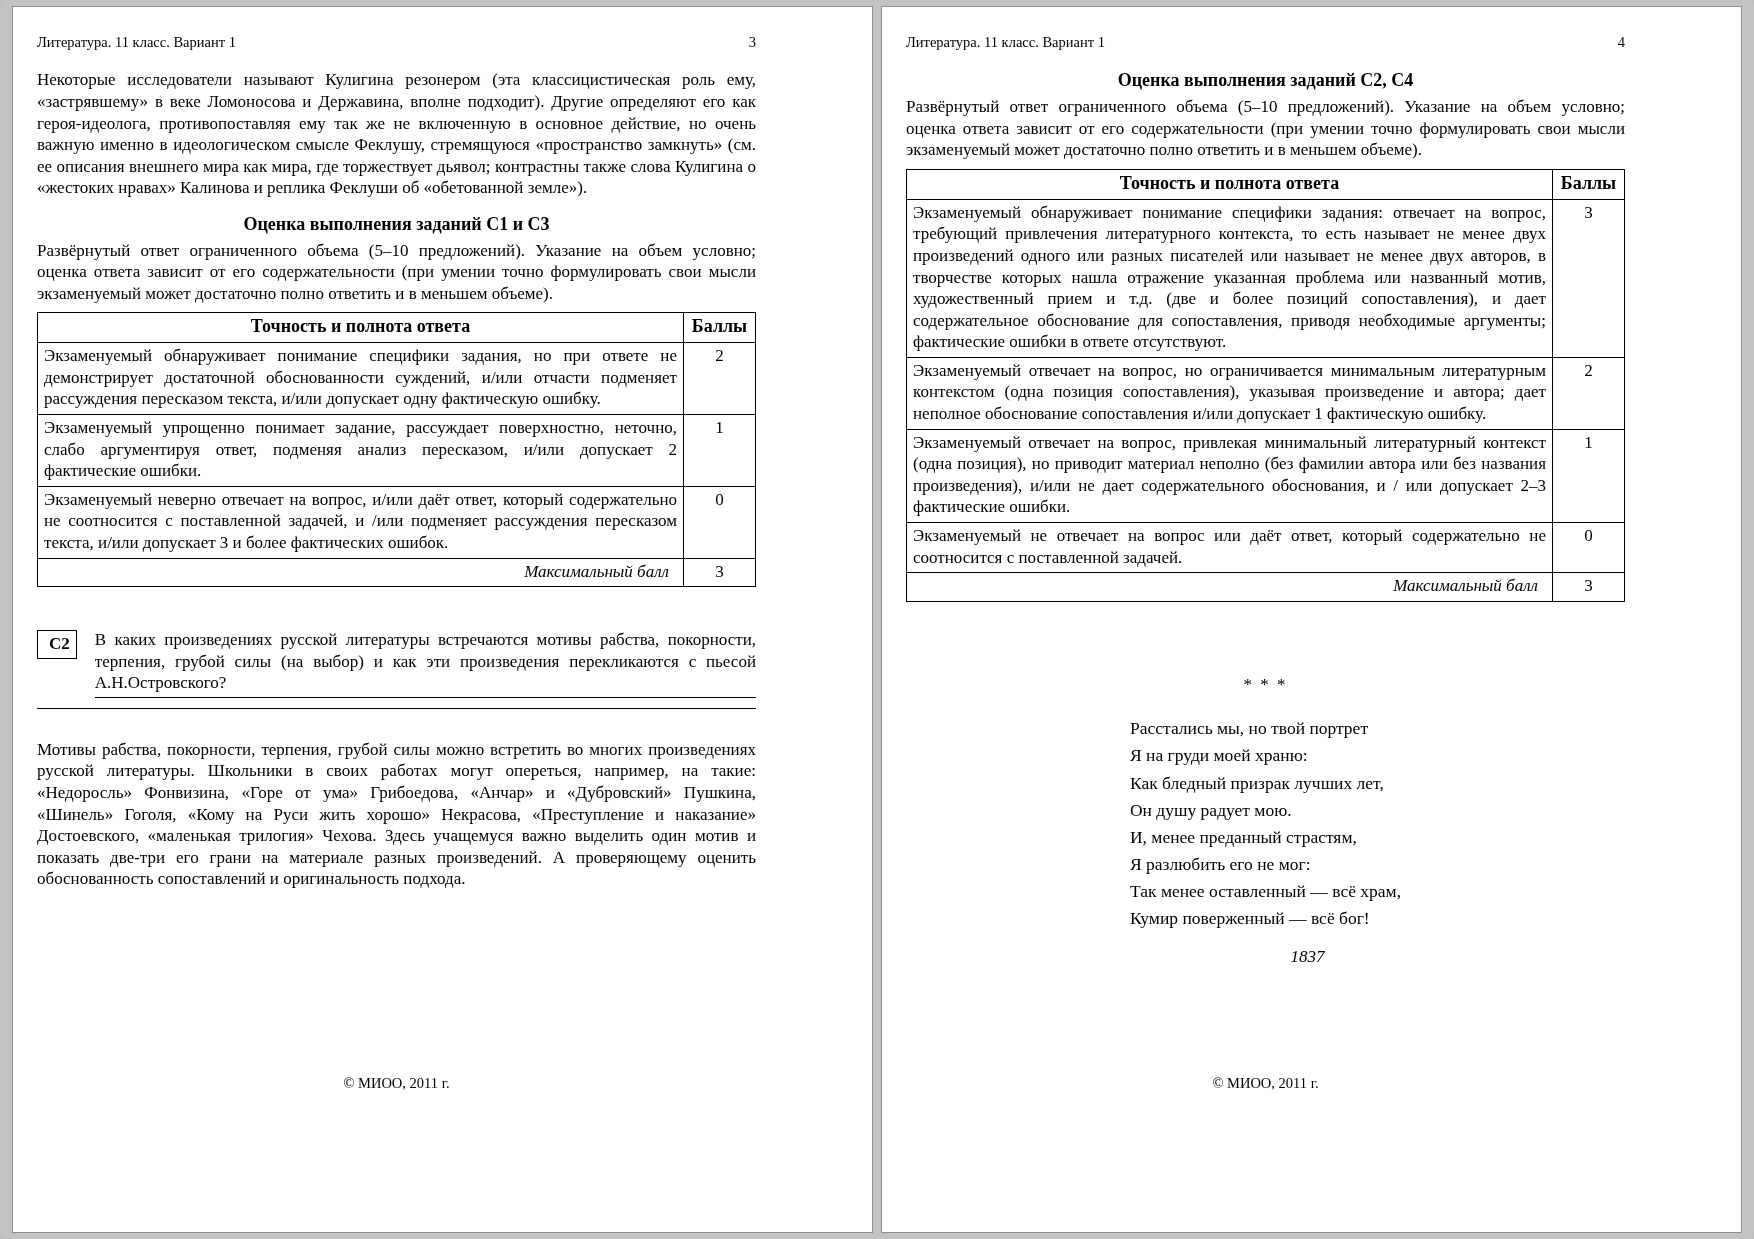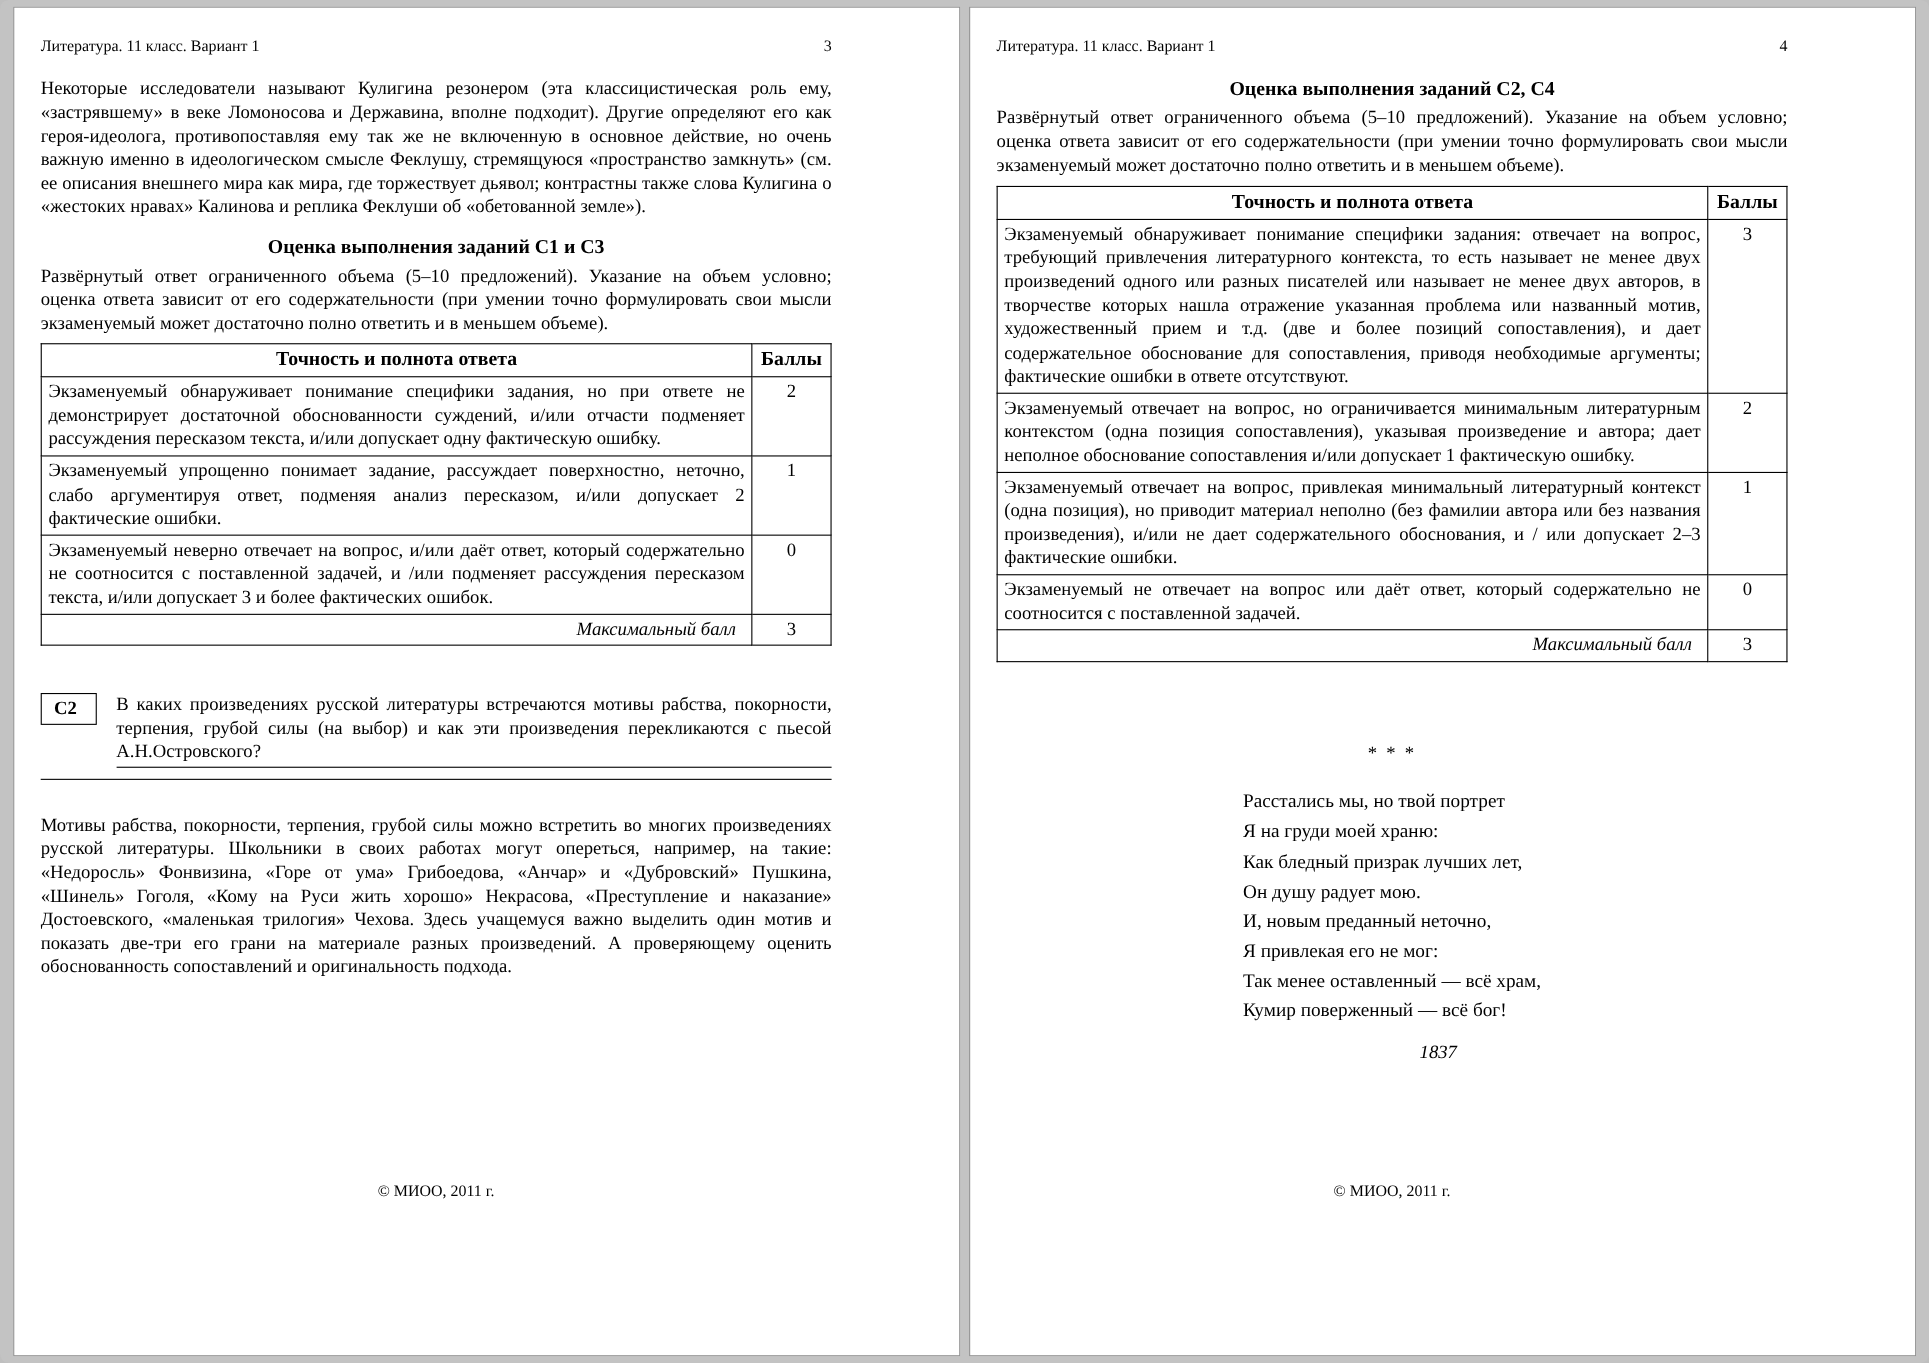--- a/index.html
+++ b/index.html
@@ -57,21 +57,21 @@
   .task-block {
     display:flex; gap:18px;
     margin:42px 0 0 0;
     border-bottom:1px solid #000;
     padding-bottom:10px;
   }
   .task-number-box {
     border:1.5px solid #000;
     font-weight:bold;
     font-size:17px;
-    padding:2px 17px 3px 11px;
+    padding:2px 6px 3px 11px;
     height:fit-content;
     margin-top:1px;
   }
   .task-text {
     flex:1;
     text-align:justify;
     border-bottom:1px solid #000;
     padding-bottom:3px;
   }
   .commentary { margin-top:30px; }
@@ -201,22 +201,22 @@
       </tbody>
     </table>
 
     <div class="poem-section">
       <div class="stars">* * *</div>
       <div class="poem">
         <span class="poem-line">Расстались мы, но твой портрет</span>
         <span class="poem-line">Я на груди моей храню:</span>
         <span class="poem-line">Как бледный призрак лучших лет,</span>
         <span class="poem-line">Он душу радует мою.</span>
-        <span class="poem-line">И, новым преданный неточно,</span>
-        <span class="poem-line">Я привлекая его не мог:</span>
+        <span class="poem-line">И, менее преданный страстям,</span>
+        <span class="poem-line">Я разлюбить его не мог:</span>
         <span class="poem-line">Так менее оставленный — всё храм,</span>
         <span class="poem-line">Кумир поверженный — всё бог!</span>
       </div>
       <div class="poem-year">1837</div>
     </div>
 
     <div class="page-footer">© МИОО, 2011 г.</div>
   </div>
 
 </div>

